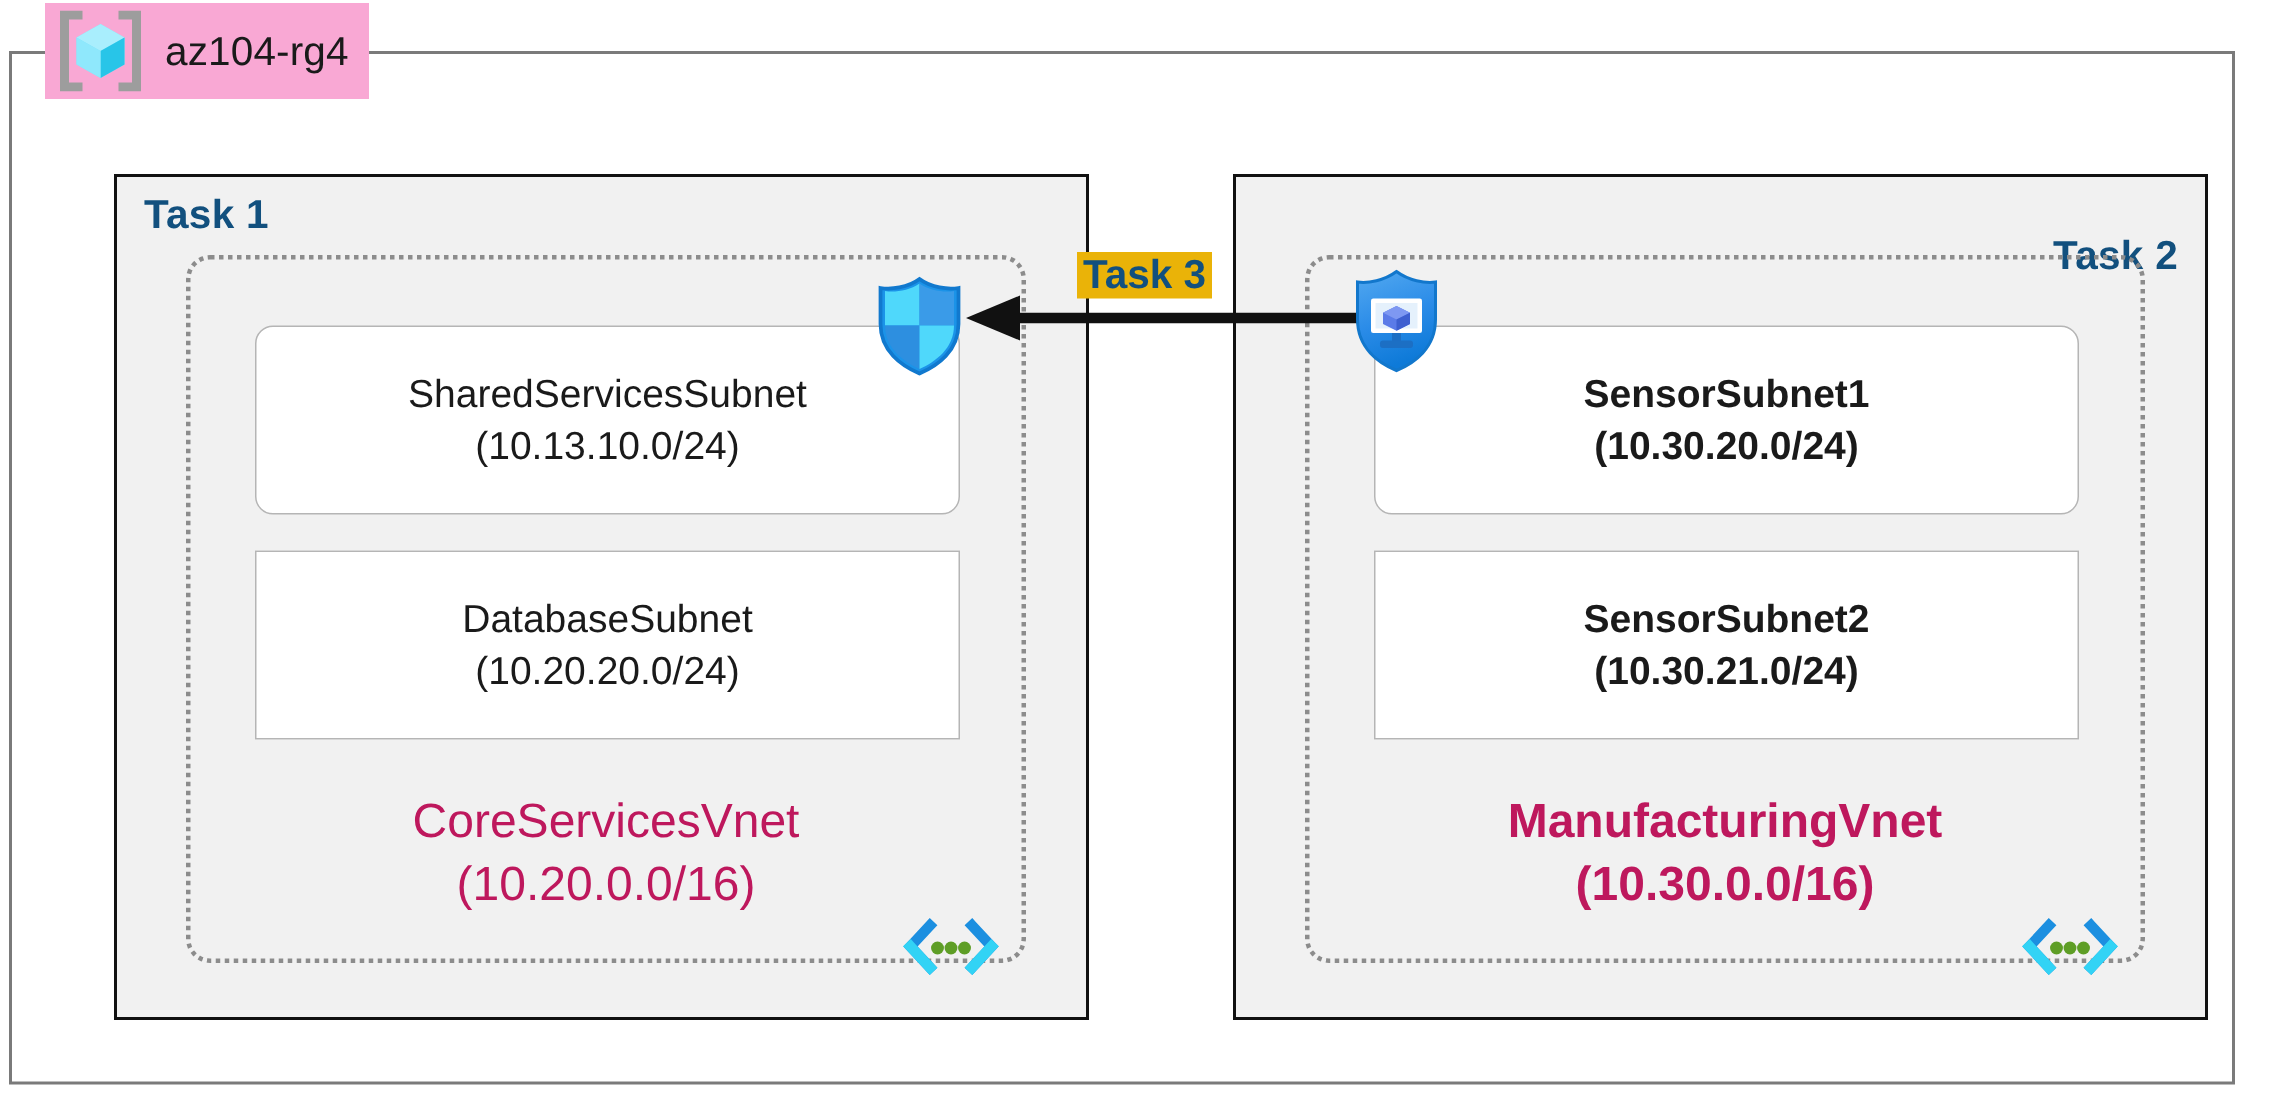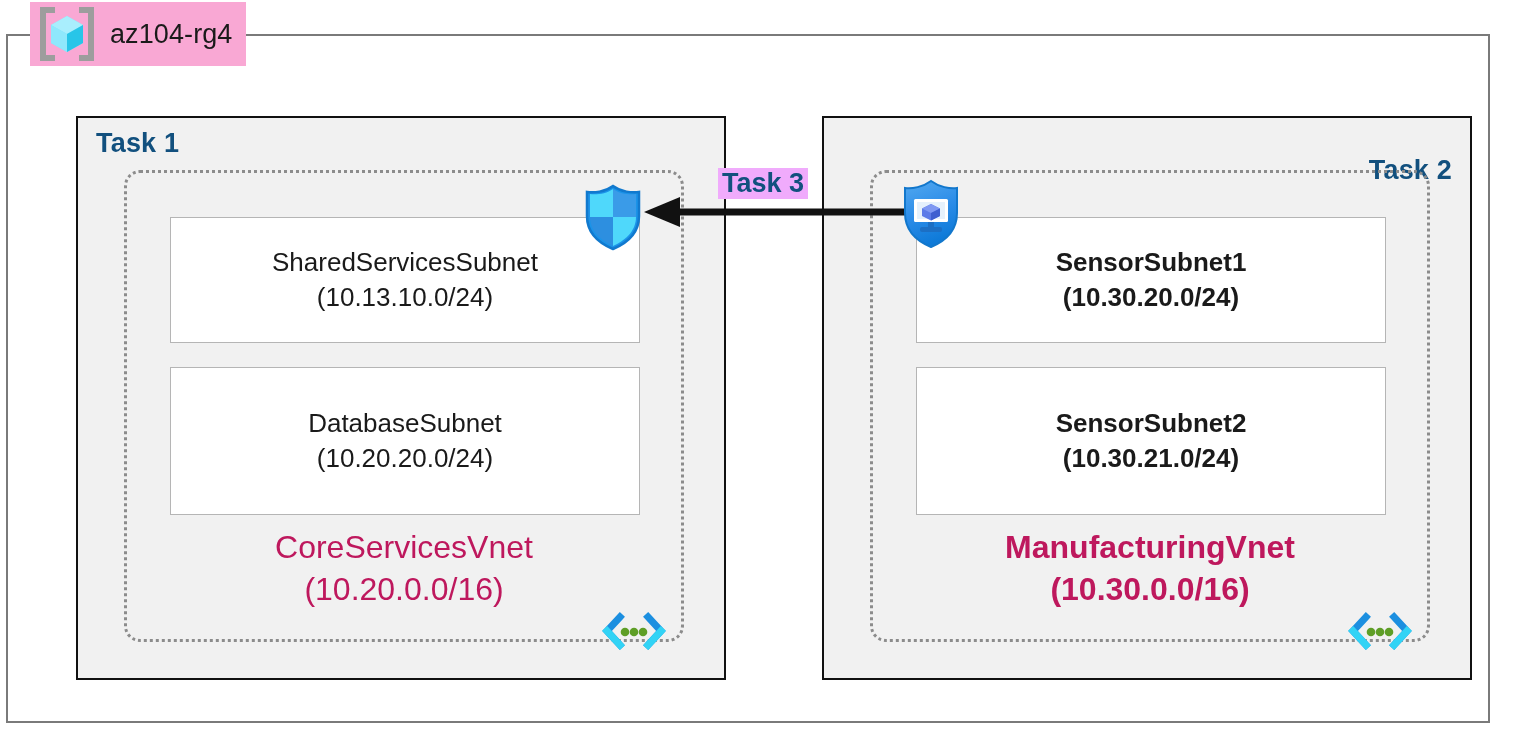--- a/index.html
+++ b/index.html
@@ -104,22 +104,22 @@
     box-sizing: border-box;
     display: flex;
     flex-direction: column;
     align-items: center;
     justify-content: center;
     font-size: 26px;
     color: #1a1a1a;
     line-height: 1.33;
     text-align: center;
   }
-  .subnet-1 { left: 43px; top: 44px;  width: 470px; height: 126px; }
-  .subnet-2 { left: 43px; top: 194px; width: 470px; height: 148px; text-align: right; }
+  .subnet-1 { left: 43px; top: 44px;  width: 470px; height: 126px; border-radius: 12px; }
+  .subnet-2 { left: 43px; top: 194px; width: 470px; height: 126px; text-align: right; }
 
   
   .vnet-icon {
     position: absolute;
     right: 14px;
     bottom: -16px;
     width: 66px;
     height: 48px;
   }
 
@@ -150,21 +150,21 @@
     pointer-events: none;
     z-index: 3;
   }
   .task3-label {
     position: absolute;
     left: 718px;
     top: 168px;
     font-size: 27px;
     font-weight: bold;
     color: #12507E;
-    background: #f0abfc;
+    background: #eab308;
     padding: 0 4px;
     white-space: nowrap;
     z-index: 4;
   }
 </style>
 </head>
 <body>
 
 <div id="canvas">
 

